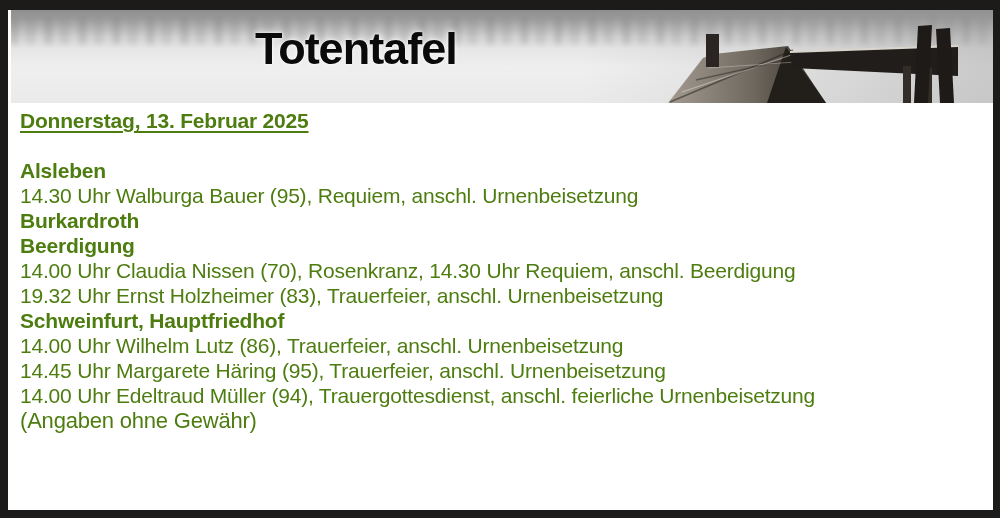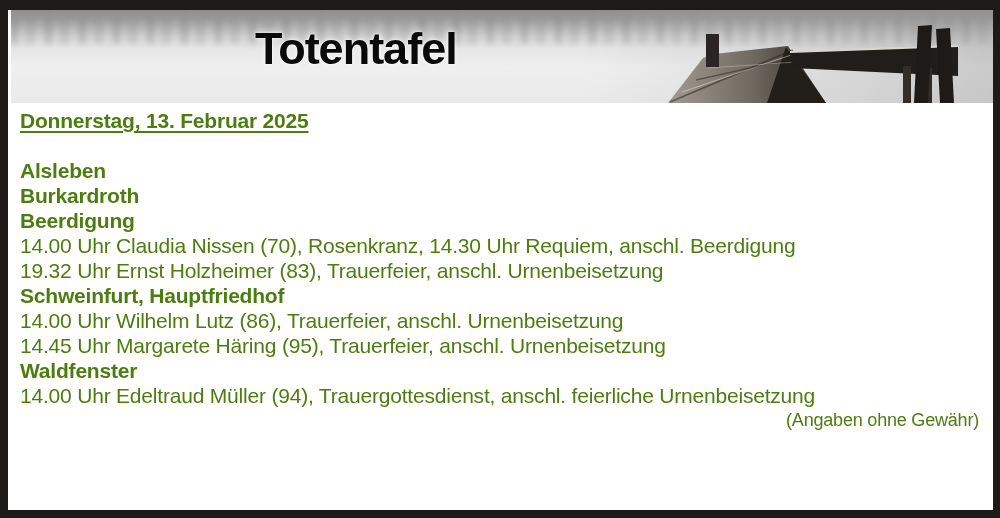--- a/index.html
+++ b/index.html
@@ -54,21 +54,21 @@
   }
   .row { height:25px; white-space:nowrap; overflow:hidden; }
   .date {
     font-weight:bold;
     text-decoration:underline;
     text-decoration-thickness:2px;
     text-underline-offset:3px;
     display:inline-block;
   }
   .place { font-weight:bold; }
-  .note { font-size:18px; text-align:right; padding-right:2px; }
+  .note { font-size:22px; padding-right:2px; }
 </style>
 </head>
 <body>
 
 <div class="card">
 
   <div class="header">
     <div class="mist"></div>
     <div class="right-shade"></div>
     <svg class="jetty" viewBox="0 0 981 93">
@@ -100,31 +100,31 @@
       <polygon points="925,19 939,18 943,93 929,93" fill="#1d1a17"></polygon>
     </svg>
     <div class="title">Totentafel</div>
   </div>
 
   <div class="content">
     <div class="row"><span class="date">Donnerstag, 13. Februar 2025</span></div>
     <div class="row"></div>
 
     <div class="row place">Alsleben</div>
+    <div class="row">14.30 Uhr Walburga Bauer (95), Requiem, anschl. Urnenbeisetzung</div>
 
     <div class="row place">Burkardroth</div>
 
     <div class="row place">Beerdigung</div>
     <div class="row">14.00 Uhr Claudia Nissen (70), Rosenkranz, 14.30 Uhr Requiem, anschl. Beerdigung</div>
 
     <div class="row">19.32 Uhr Ernst Holzheimer (83), Trauerfeier, anschl. Urnenbeisetzung</div>
 
     <div class="row place">Schweinfurt, Hauptfriedhof</div>
     <div class="row">14.00 Uhr Wilhelm Lutz (86), Trauerfeier, anschl. Urnenbeisetzung</div>
     <div class="row">14.45 Uhr Margarete Häring (95), Trauerfeier, anschl. Urnenbeisetzung</div>
 
-    <div class="row place">Waldfenster</div>
     <div class="row">14.00 Uhr Edeltraud Müller (94), Trauergottesdienst, anschl. feierliche Urnenbeisetzung</div>
 
     <div class="row note">(Angaben ohne Gewähr)</div>
   </div>
 
 </div>
 
 </body></html>

